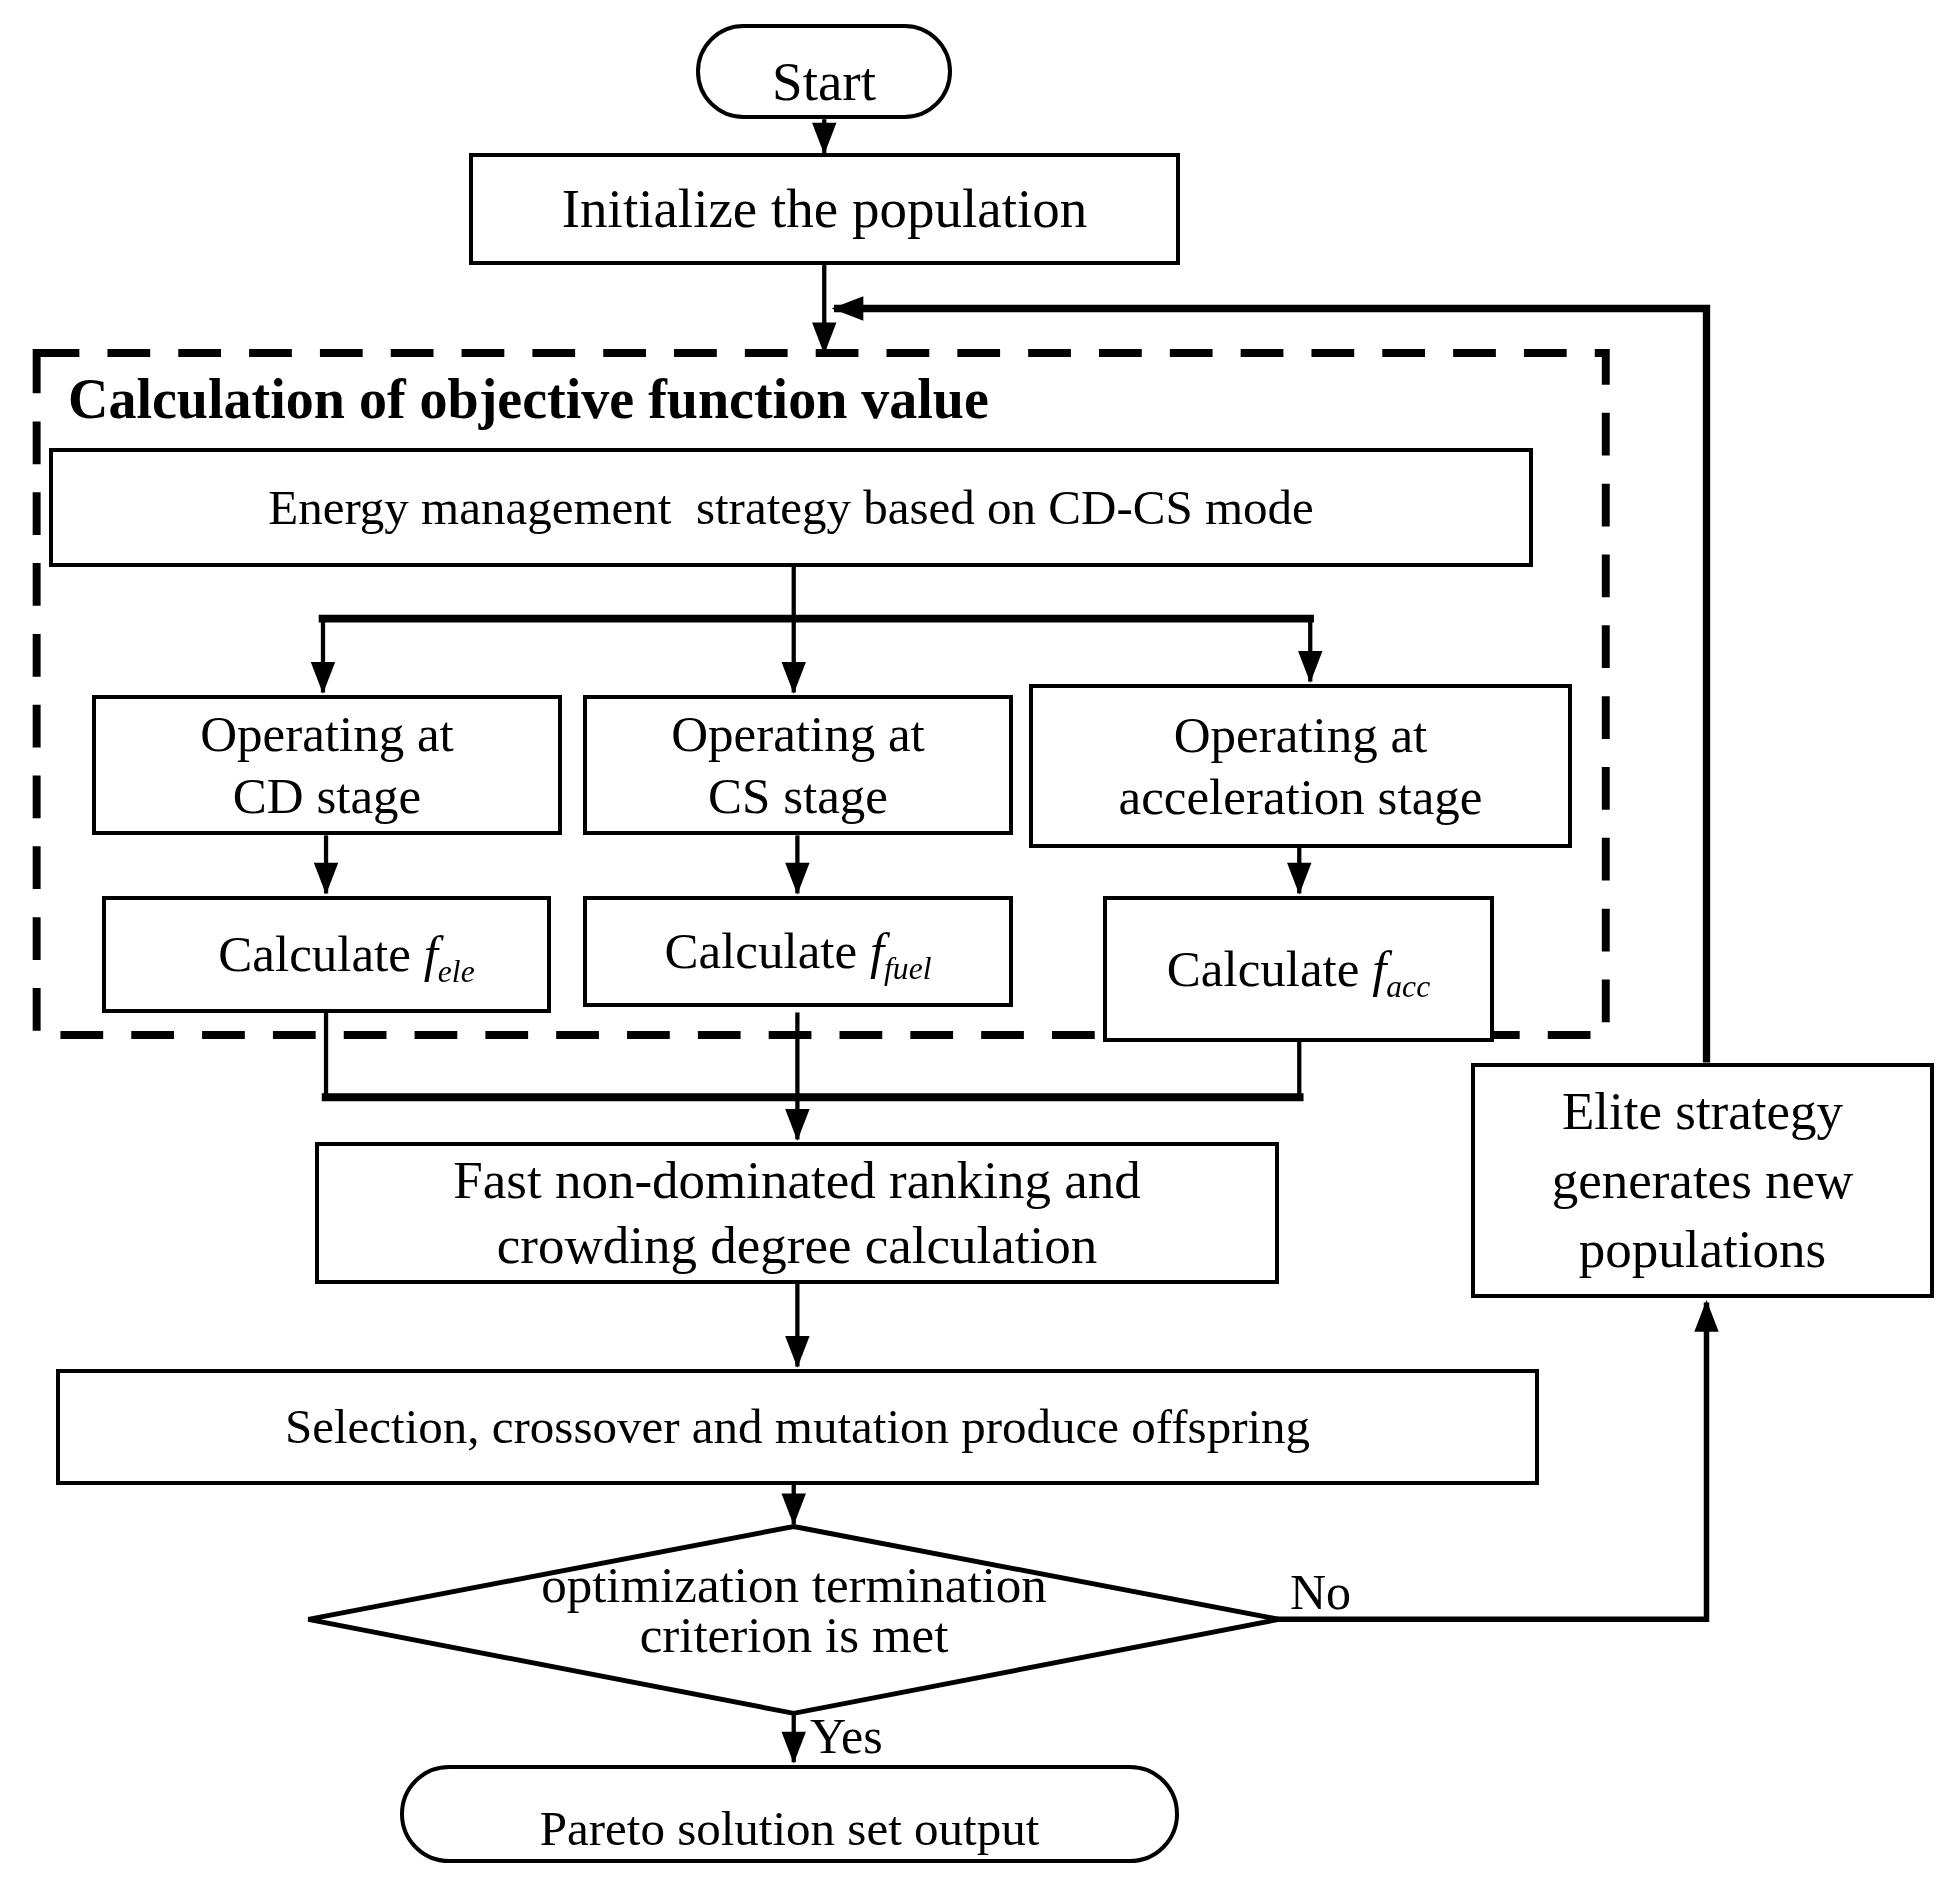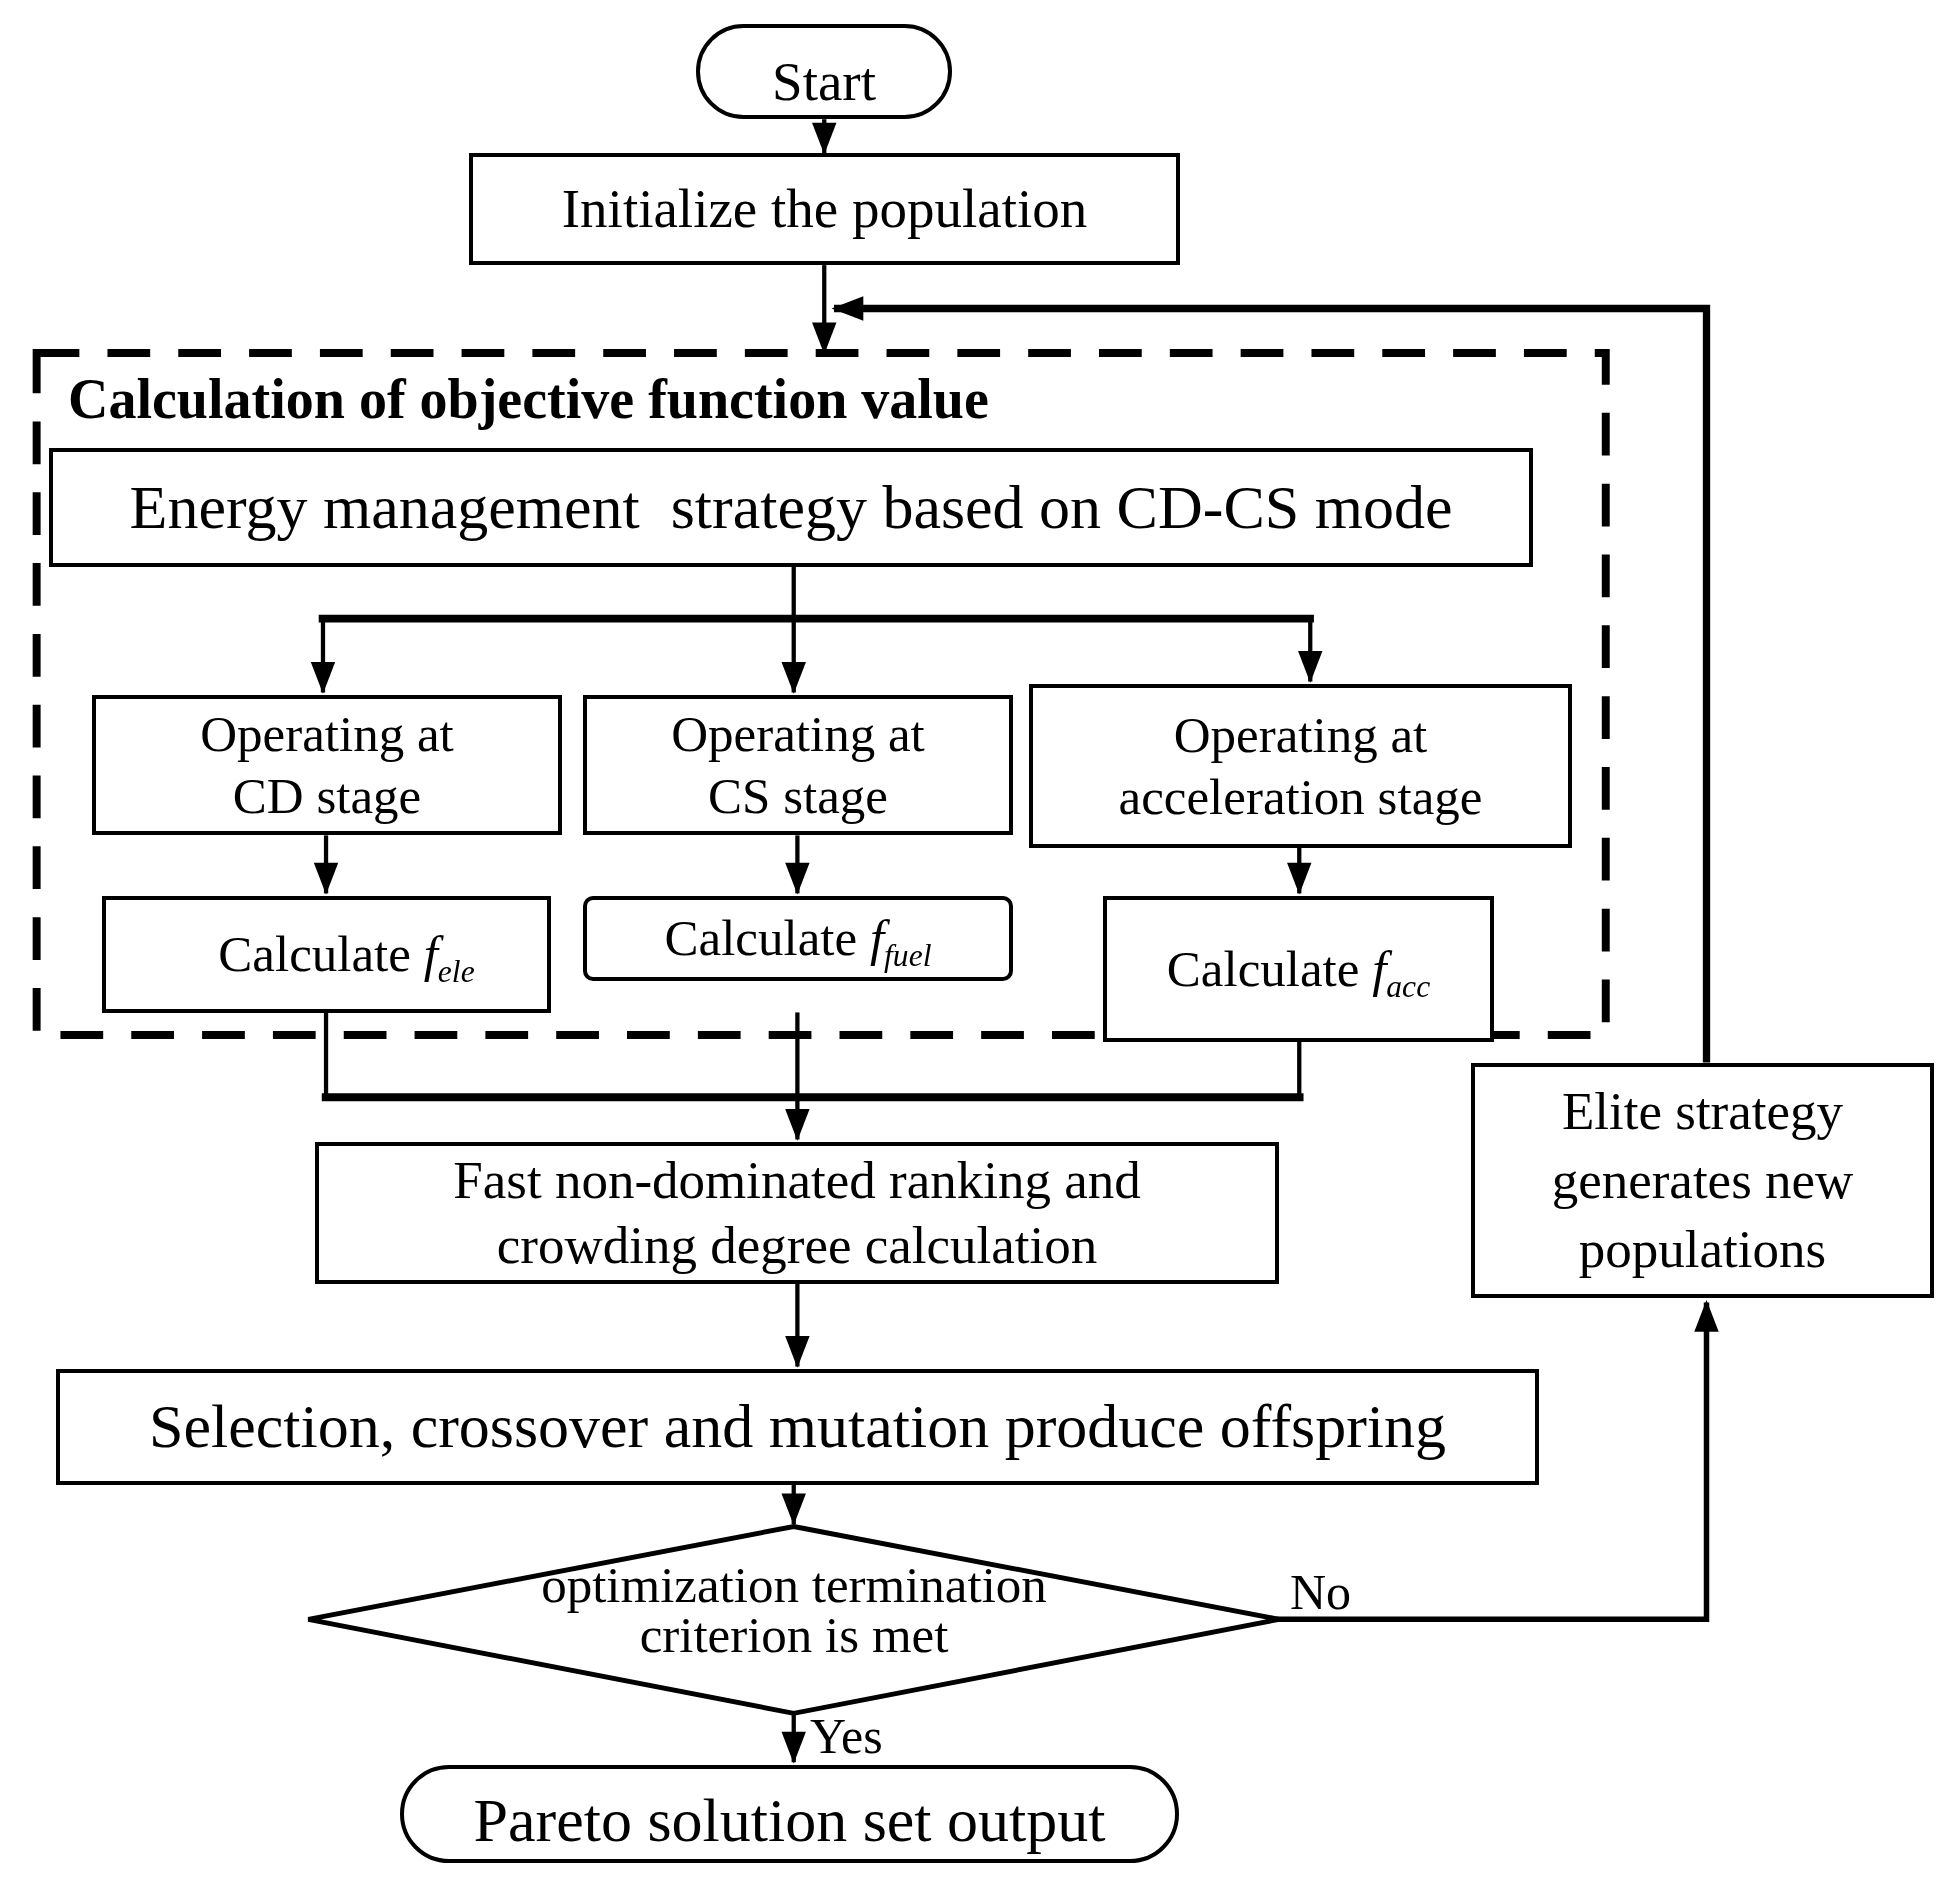--- a/index.html
+++ b/index.html
@@ -20,21 +20,21 @@
     flex-direction:column;
     align-items:center;
     justify-content:center;
     text-align:center;
     line-height:1.22;
     box-sizing:border-box;
   }
   .terminal{border-radius:50px;justify-content:flex-end;}
   .f84{font-size:51px;}
   .f86{font-size:53px;}
-  .f88{font-size:62px;}
+  .f88{font-size:49px;}
   .f90{font-size:55px;}
   .pre{white-space:pre;}
   .fsym{font-style:italic;}
   .node sub{font-style:italic;font-size:0.62em;line-height:0;}
   .plain{
     position:absolute;background:transparent;border:none;
     display:flex;flex-direction:column;align-items:center;justify-content:space-between;
     text-align:center;
   }
   #group-title{
@@ -122,21 +122,21 @@
 
   <div class="node f84" style="left:1029px;top:684px;width:543px;height:164px;">
     <span>Operating at</span>
     <span>acceleration stage</span>
   </div>
 
   <div class="node f84" style="left:102px;top:896px;width:449px;height:117px;padding-left:40px;">
     <span><span class="pre">Calculate </span><span class="fsym">f</span><sub>ele</sub></span>
   </div>
 
-  <div class="node f84" style="left:583px;top:896px;width:430px;height:85px;border-radius:10px;">
+  <div class="node f84" style="left:583px;top:896px;width:430px;height:111px;">
     <span><span class="pre">Calculate </span><span class="fsym">f</span><sub>fuel</sub></span>
   </div>
 
   <div class="node f84" style="left:1103px;top:896px;width:391px;height:146px;">
     <span><span class="pre">Calculate </span><span class="fsym">f</span><sub>acc</sub></span>
   </div>
 
   <div class="node f86" style="left:315px;top:1142px;width:964px;height:142px;">
     <span>Fast non-dominated ranking and</span>
     <span>crowding degree calculation</span>

